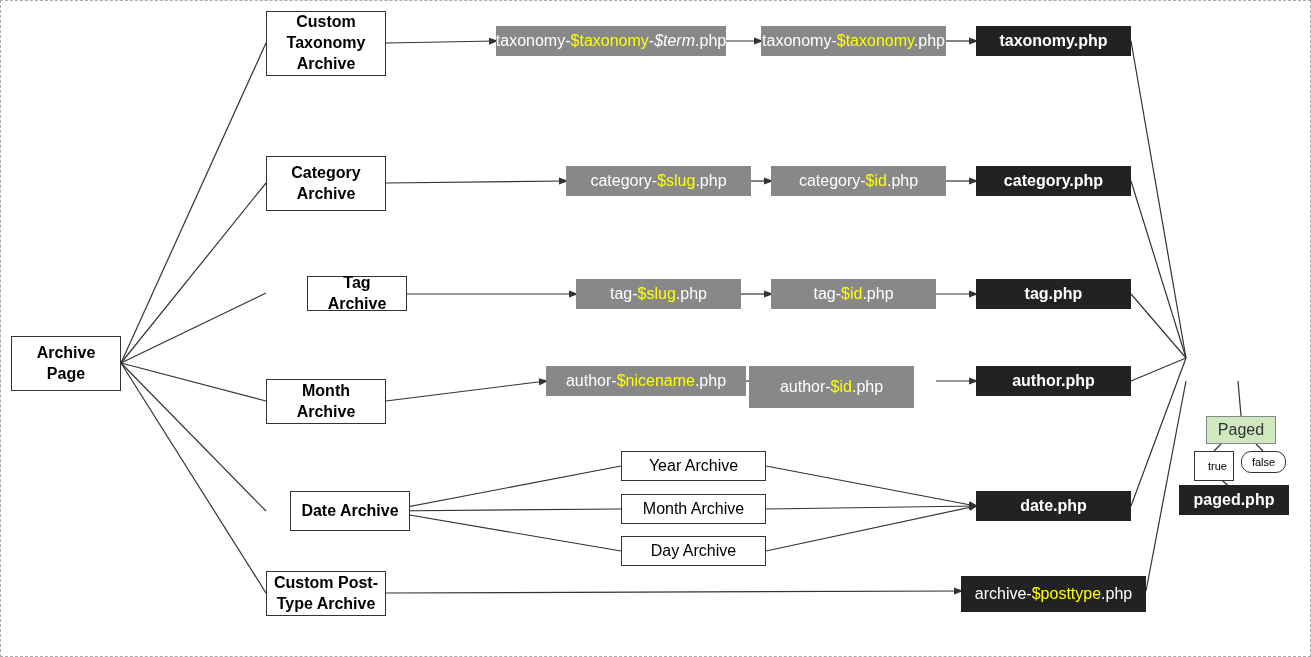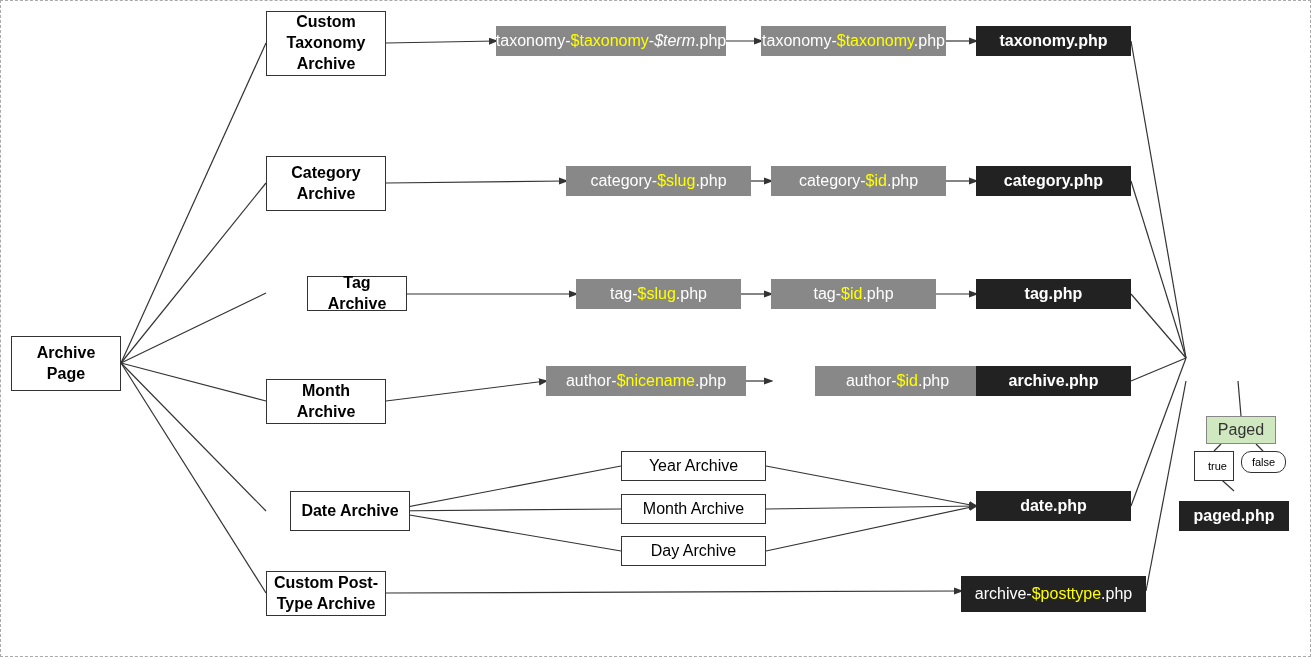--- a/index.html
+++ b/index.html
@@ -171,26 +171,26 @@
   </div>
 
   <div class="node" style="left:265px; top:378px; width:120px; height:45px;">
     <span>Month Archive</span>
   </div>
 
   <div class="node gray" style="left:545px; top:365px; width:200px; height:30px; font-weight:normal;">
     <span>author-<span style="color:#ffff00;">$nicename</span>.php</span>
   </div>
 
-  <div class="node gray" style="left:814px; top:365px; width:165px; height:30px; font-weight:normal;text-align:center;">
+  <div class="node gray" style="left:748px; top:365px; width:165px; height:42px; font-weight:normal;text-align:center;">
     <span>author-<span style="color:#ffff00;">$id</span>.php</span>
   </div>
 
   <div class="node dark" style="left:975px; top:365px; width:155px; height:30px;">
-    <span>archive.php</span>
+    <span>author.php</span>
   </div>
 
   <div class="node" style="left:265px; top:490px; width:120px; height:40px;margin-left:24px;">
     <span>Date Archive</span>
   </div>
 
   <div class="node" style="left:620px; top:450px; width:145px; height:30px; font-weight:normal;">
     <span>Year Archive</span>
   </div>
 
@@ -220,17 +220,17 @@
   </div>
 
   <div class="node" style="left:1193px; top:450px; width:40px; height:30px; font-weight:normal; font-size:11px;justify-content:flex-end;">
     <span>true</span>
   </div>
 
   <div class="node" style="left:1240px; top:450px; width:45px; height:22px; font-weight:normal; font-size:11px;border-radius:10px;">
     <span>false</span>
   </div>
 
-  <div class="node dark" style="left:1178px; top:500px; width:110px; height:30px;">
+  <div class="node dark" style="left:1178px; top:484px; width:110px; height:30px;">
     <span>paged.php</span>
   </div>
 
 </div>
 
 </body></html>

